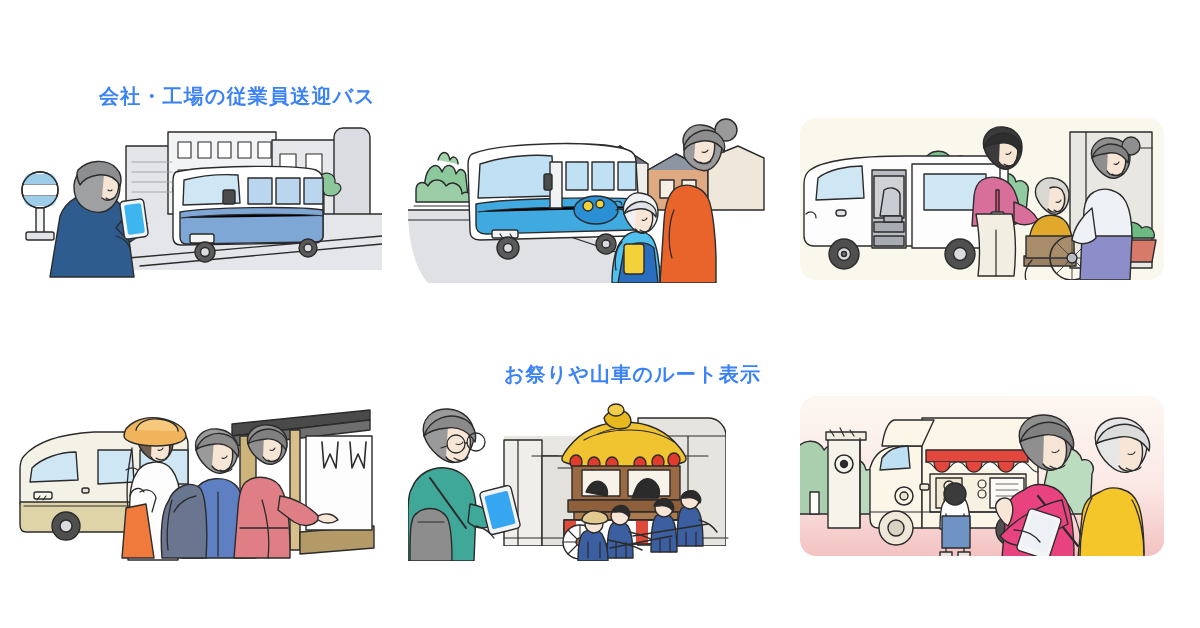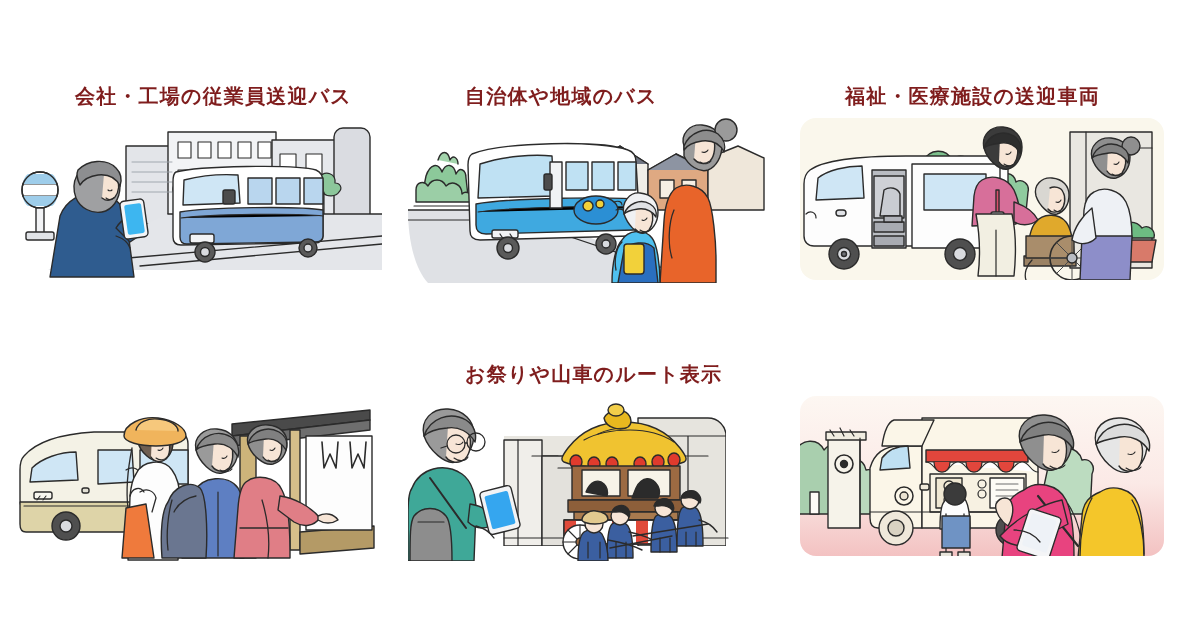--- a/index.html
+++ b/index.html
@@ -22,29 +22,30 @@
     width: 1200px;
     display: grid;
     grid-template-columns: repeat(3, 400px);
     grid-template-rows: 278px 278px;
   }
   .card {
     position: relative;
     padding: 0 0 0 0;
   }
   .card-title {
-    color: #7f1d1d;
+    color: #3b82f6;
     font-size: 20px;
     font-weight: bold;
     letter-spacing: 0.06em;
     line-height: 1;
     margin-left: 75px;
     margin-top: 24px;
     white-space: nowrap;
     font-family: "DejaVu Sans", "Liberation Sans", sans-serif;
+    text-align: center;
   }
   .card:nth-child(3n+2) .card-title { margin-left: 65px; }
   .card:nth-child(3n+0) .card-title { margin-left: 45px; }
 
   .illus-wrap {
     position: absolute;
     left: 18px; top: 56px;
     width: 364px; height: 165px;
   }
   .card:nth-child(3n+2) .illus-wrap { left: 8px; }
@@ -127,21 +128,20 @@
             <path d="M98 110c6-10 16-14 24-10 6 4 6 12 2 16l-12 8z" fill="#2f5c8f"></path>
             <rect x="104" y="82" width="24" height="38" rx="4" fill="#f4f5f7" transform="rotate(-8 116 101)"></rect>
             <rect x="108" y="86" width="17" height="30" rx="2" fill="#3db6f0" stroke="none" transform="rotate(-8 116 101)"></rect>
             <path d="M98 118c6 2 12 6 14 12" stroke-width="1.2" fill="none"></path>
           </g>
         </svg>
       </div>
     </div>
 
     <div class="card">
-      <div class="card-title">自治体や地域のバス</div>
       <div class="illus-wrap">
         <svg class="illus" viewBox="0 0 364 165">
           <g stroke="#2b2b2b" stroke-width="1.4" stroke-linejoin="round" stroke-linecap="round">
 
             <path d="M0 92 L110 92 L300 165 L20 165 C6 150 0 120 0 92Z" fill="#dfe1e5" stroke="none"></path>
             <path d="M0 92 L110 92"></path>
             <path d="M0 102 L112 102" stroke-width="1"></path>
             <path d="M118 104 L300 165" stroke-width="1.2"></path>
 
             <path d="M18 58c4-12 12-14 16-4 4-10 12-8 14 2 4-8 10-4 10 4l2 18H14z" fill="#8cc99a"></path>
@@ -196,21 +196,20 @@
             <path d="M216 96c4-10 16-16 26-10 5 3 7 8 6 13-4-6-10-9-18-8-7 1-11 2-14 5z" fill="#e0e2e5"></path>
             <path d="M216 132c6-8 22-10 30-2l4 35h-40z" fill="#2a6fbf"></path>
             <rect x="216" y="126" width="20" height="30" rx="3" fill="#f2d13a"></rect>
             <path d="M214 124c-6 6-8 18-6 28" fill="none" stroke-width="1.3"></path>
           </g>
         </svg>
       </div>
     </div>
 
     <div class="card">
-      <div class="card-title">福祉・医療施設の送迎車両</div>
       <div class="illus-wrap">
         <svg class="illus" viewBox="0 0 364 165">
           <defs>
             <clipPath id="c3bg">
                 <rect x="0" y="0" width="364" height="162" rx="16"></rect>
               </clipPath>
           </defs>
           <rect x="0" y="0" width="364" height="162" rx="16" fill="#faf7ec"></rect>
           <g clip-path="url(#c3bg)" stroke="#2b2b2b" stroke-width="1.4" stroke-linejoin="round" stroke-linecap="round">
 

